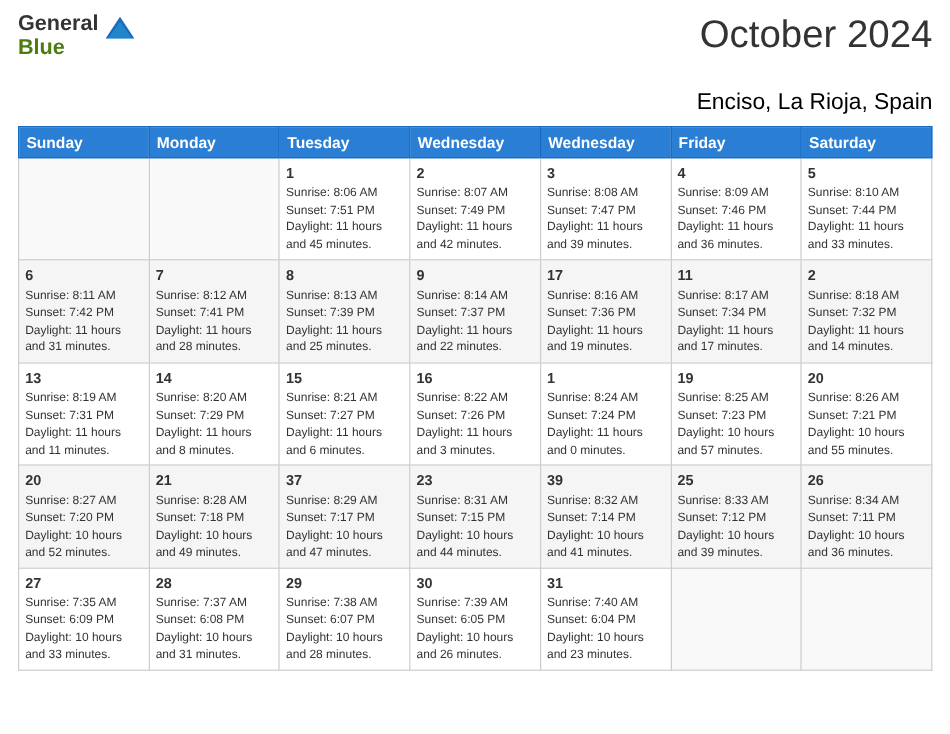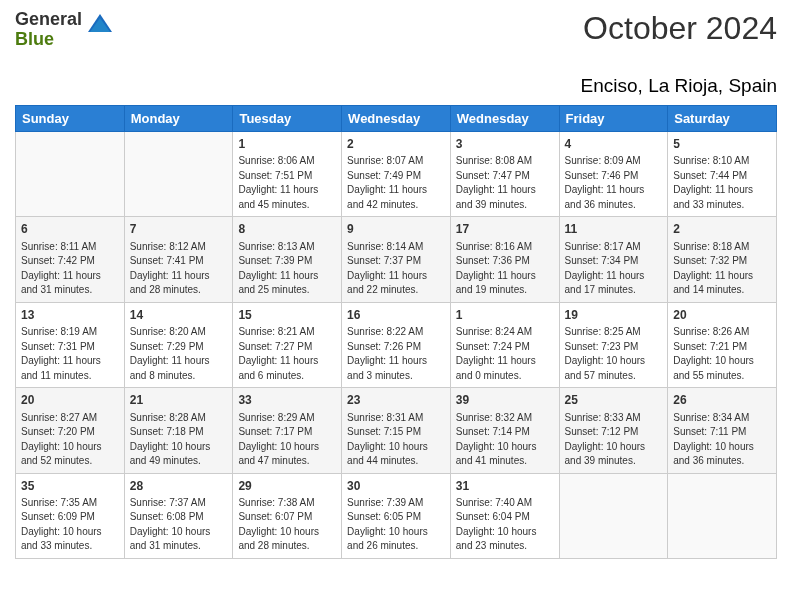--- a/index.html
+++ b/index.html
@@ -225,21 +225,21 @@
         <tr>
           <td>
             <span class="day-number">20</span>
             <div class="day-info">Sunrise: 8:27 AM<br>Sunset: 7:20 PM<br>Daylight: 10 hours and 52 minutes.</div>
           </td>
           <td>
             <span class="day-number">21</span>
             <div class="day-info">Sunrise: 8:28 AM<br>Sunset: 7:18 PM<br>Daylight: 10 hours and 49 minutes.</div>
           </td>
           <td>
-            <span class="day-number">33</span>
+            <span class="day-number">37</span>
             <div class="day-info">Sunrise: 8:29 AM<br>Sunset: 7:17 PM<br>Daylight: 10 hours and 47 minutes.</div>
           </td>
           <td>
             <span class="day-number">23</span>
             <div class="day-info">Sunrise: 8:31 AM<br>Sunset: 7:15 PM<br>Daylight: 10 hours and 44 minutes.</div>
           </td>
           <td>
             <span class="day-number">39</span>
             <div class="day-info">Sunrise: 8:32 AM<br>Sunset: 7:14 PM<br>Daylight: 10 hours and 41 minutes.</div>
           </td>
@@ -247,21 +247,21 @@
             <span class="day-number">25</span>
             <div class="day-info">Sunrise: 8:33 AM<br>Sunset: 7:12 PM<br>Daylight: 10 hours and 39 minutes.</div>
           </td>
           <td>
             <span class="day-number">26</span>
             <div class="day-info">Sunrise: 8:34 AM<br>Sunset: 7:11 PM<br>Daylight: 10 hours and 36 minutes.</div>
           </td>
         </tr>
         <tr>
           <td>
-            <span class="day-number">35</span>
+            <span class="day-number">27</span>
             <div class="day-info">Sunrise: 7:35 AM<br>Sunset: 6:09 PM<br>Daylight: 10 hours and 33 minutes.</div>
           </td>
           <td>
             <span class="day-number">28</span>
             <div class="day-info">Sunrise: 7:37 AM<br>Sunset: 6:08 PM<br>Daylight: 10 hours and 31 minutes.</div>
           </td>
           <td>
             <span class="day-number">29</span>
             <div class="day-info">Sunrise: 7:38 AM<br>Sunset: 6:07 PM<br>Daylight: 10 hours and 28 minutes.</div>
           </td>

